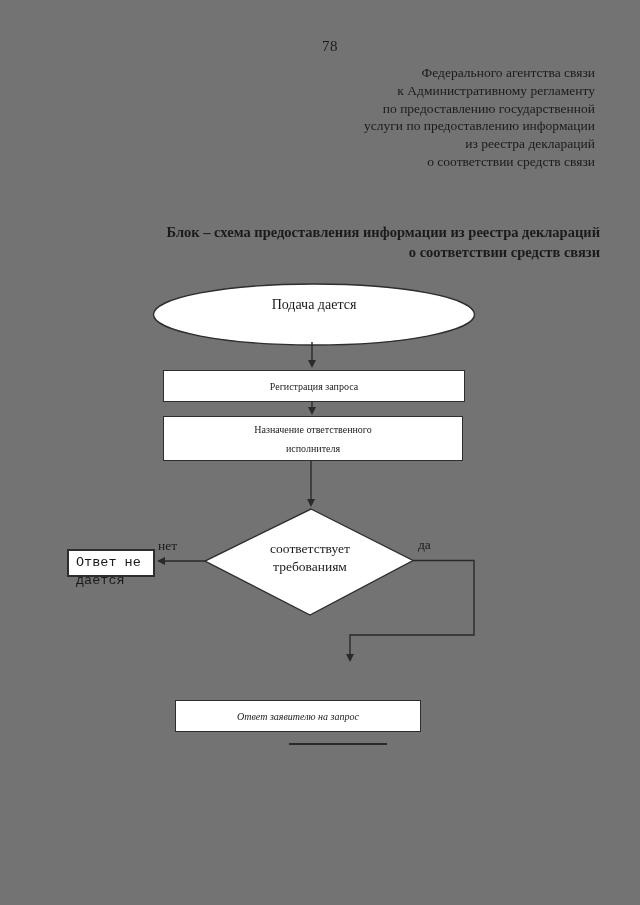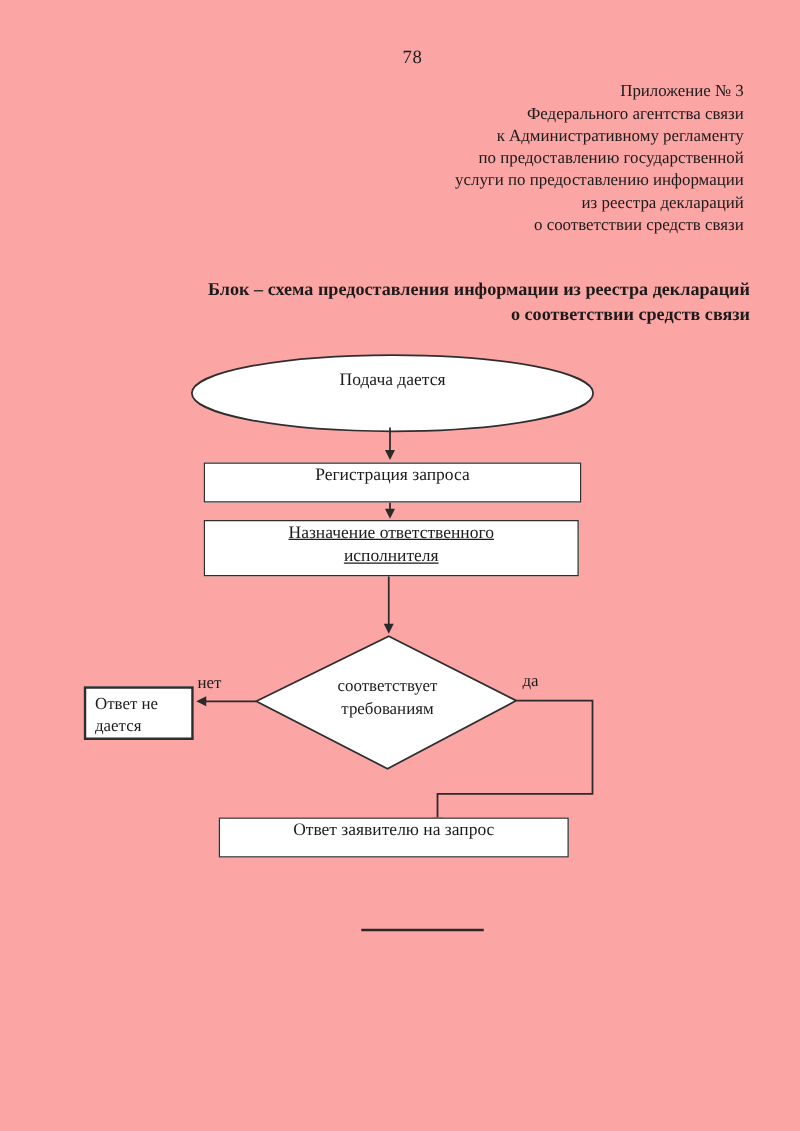--- a/index.html
+++ b/index.html
@@ -1,20 +1,20 @@
 <!DOCTYPE html>
 <html><head>
 <meta charset="utf-8">
 <style>
   html, body { margin: 0; padding: 0; background: #ffffff; }
   .page {
     position: relative;
     width: 640px;
     height: 905px;
-    background: #fca5a5;
+    background: #737373;
     font-family: "Liberation Serif", serif;
     color: #1b1b1b;
     overflow: hidden;
   }
   .page-number {
     position: absolute;
     left: 322px;
     top: 38px;
     font-size: 15px;
     letter-spacing: 0.5px;
@@ -50,37 +50,38 @@
     font-size: 14px;
   }
   .rect-node {
     position: absolute;
     box-sizing: border-box;
     border: 1.6px solid #2e2e2e;
     background: #ffffff;
     display: flex;
     flex-direction: column;
     align-items: center;
-    justify-content: flex-start;
+    justify-content: center;
     text-align: center;
-    font-size: 14px;
+    font-size: 10px;
     line-height: 19px;
   }
   .rect-registration { left: 163px; top: 370px; width: 302px; height: 32px; }
-  .rect-assignment   { left: 163px; top: 416px; width: 300px; height: 45px; text-decoration: underline; }
-  .rect-answer       { left: 175px; top: 654px; width: 280px; height: 32px; }
+  .rect-assignment   { left: 163px; top: 416px; width: 300px; height: 45px; }
+  .rect-answer       { left: 175px; top: 700px; width: 246px; height: 32px; font-style: italic; }
   .rect-no-answer {
-    left: 67px; top: 549px; width: 88px; height: 43px;
+    left: 67px; top: 549px; width: 88px; height: 28px;
     border-width: 2px;
     align-items: flex-start;
     justify-content: flex-start;
     text-align: left;
     padding: 3px 0 0 7px;
     font-size: 13.5px;
     line-height: 18px;
+    font-family: Liberation Mono, monospace;
   }
   .ellipse-text {
     left: 154px; top: 297px; width: 320px;
   }
   .decision-text {
     left: 235px; top: 540px; width: 150px;
     font-size: 13.5px;
     line-height: 17.5px;
   }
   .edge-label {
@@ -97,21 +98,20 @@
   }
 </style>
 </head>
 <body>
 
 <div class="page">
 
   <div class="page-number">78</div>
 
   <div class="annex">
-    <div>Приложение № 3</div>
     <div>Федерального агентства связи</div>
     <div>к Административному регламенту</div>
     <div>по предоставлению государственной</div>
     <div>услуги по предоставлению информации</div>
     <div>из реестра деклараций</div>
     <div>о соответствии средств связи</div>
   </div>
 
   <div class="doc-title">
     <div>Блок – схема предоставления информации из реестра деклараций</div>

